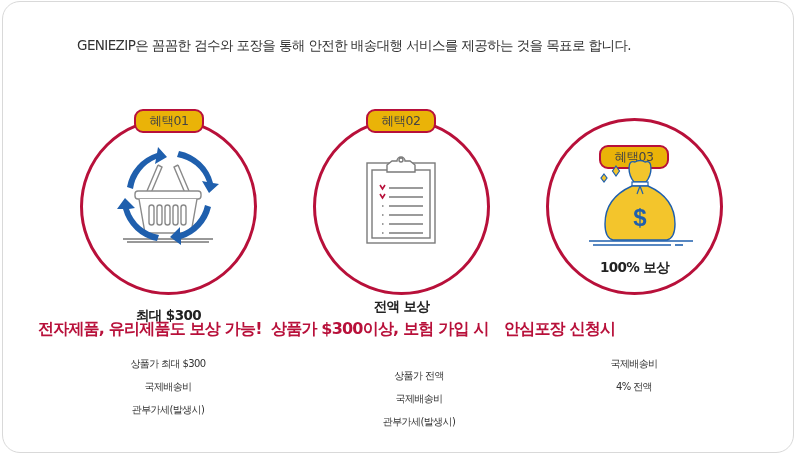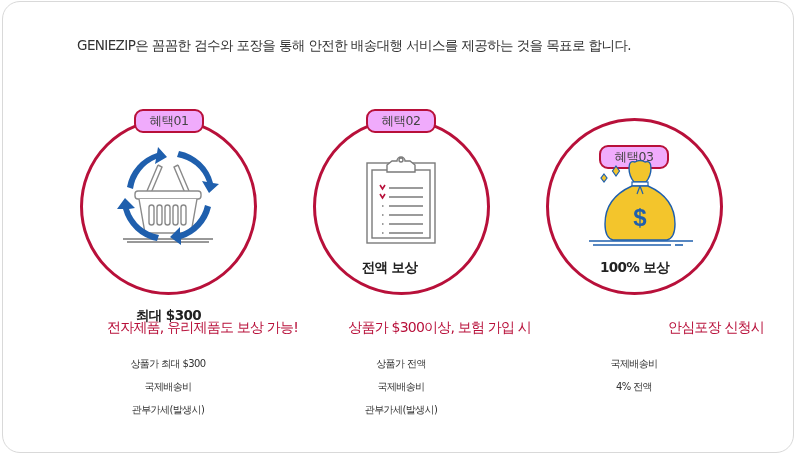--- a/index.html
+++ b/index.html
@@ -6,27 +6,27 @@
   body { width: 796px; height: 455px; position: relative; overflow: hidden;
          font-family: "DejaVu Sans", "Liberation Sans", sans-serif; color: #333333; }
   .frame { position: absolute; left: 2px; top: 1px; width: 792px; height: 452px;
            border: 1px solid #d9d9d9; border-radius: 18px; box-sizing: border-box; background: #fff; }
   .intro { position: absolute; left: 0; top: 33px; width: 708px; text-align: center;
            font-size: 13.5px; line-height: 24px; color: #333; letter-spacing: -0.6px; }
   .intro div { white-space: nowrap; }
   .circle { position: absolute; top: 118px; width: 171px; height: 171px;
             border: 3px solid #b8103a; border-radius: 50%; background: #fff; }
   .badge { position: absolute; top: 109px; width: 70px; height: 24px; box-sizing: border-box;
-           border: 2px solid #b8103a; border-radius: 9px; background: #f0abfc;
+           border: 2px solid #b8103a; border-radius: 9px; background: #eab308;
            font-size: 12.5px; line-height: 20px; text-align: center; color: #444; letter-spacing: -0.5px; }
   .icon { position: absolute; }
   .circle-caption { position: absolute; top: 259px; width: 177px; text-align: center;
                     font-size: 13.5px; font-weight: bold; color: #222; letter-spacing: -0.6px; }
-  .title { position: absolute; top: 319px; width: 260px; text-align: right;
-           font-size: 14px; font-weight: normal; color: #b8103a; letter-spacing: -0.8px; white-space: nowrap; }
+  .title { position: absolute; top: 319px; width: 260px; text-align: left;
+           font-size: 16px; font-weight: bold; color: #b8103a; letter-spacing: -0.8px; white-space: nowrap; }
   .details { position: absolute; top: 352px; width: 260px; text-align: center;
              font-size: 10px; line-height: 23px; color: #333; letter-spacing: -0.6px; }
   .details div { white-space: nowrap; }
 </style>
 </head>
 <body>
 
 <div class="frame"></div>
 
 <div class="intro">
@@ -87,23 +87,23 @@
       <line x1="25" y1="58" x2="59" y2="58"></line>
       <line x1="25" y1="67" x2="59" y2="67"></line>
       <line x1="25" y1="76" x2="59" y2="76"></line>
       <line x1="25" y1="85" x2="59" y2="85"></line>
       <line x1="18" y1="58" x2="19.5" y2="58"></line>
       <line x1="18" y1="67" x2="19.5" y2="67"></line>
       <line x1="18" y1="76" x2="19.5" y2="76"></line>
       <line x1="18" y1="85" x2="19.5" y2="85"></line>
     </g>
   </svg>
-  <div class="circle-caption" style="left:301px;">전액 보상</div>
+  <div class="circle-caption" style="left:313px;margin-top:39px;">전액 보상</div>
   <div class="title" style="left:271px;">상품가 $300이상, 보험 가입 시</div>
-  <div class="details" style="left:271px;">
+  <div class="details" style="left:289px;margin-top:12px;">
     <div>상품가 전액</div>
     <div>국제배송비</div>
     <div>관부가세(발생시)</div>
   </div>
 </div>
 
 <div>
   <div class="circle" style="left:546px;"></div>
   <div class="badge" style="left:599px;margin-top:36px;">혜택03</div>
   <svg class="icon" style="left:585px; top:158px;" width="112" height="88" viewBox="0 0 112 88">

